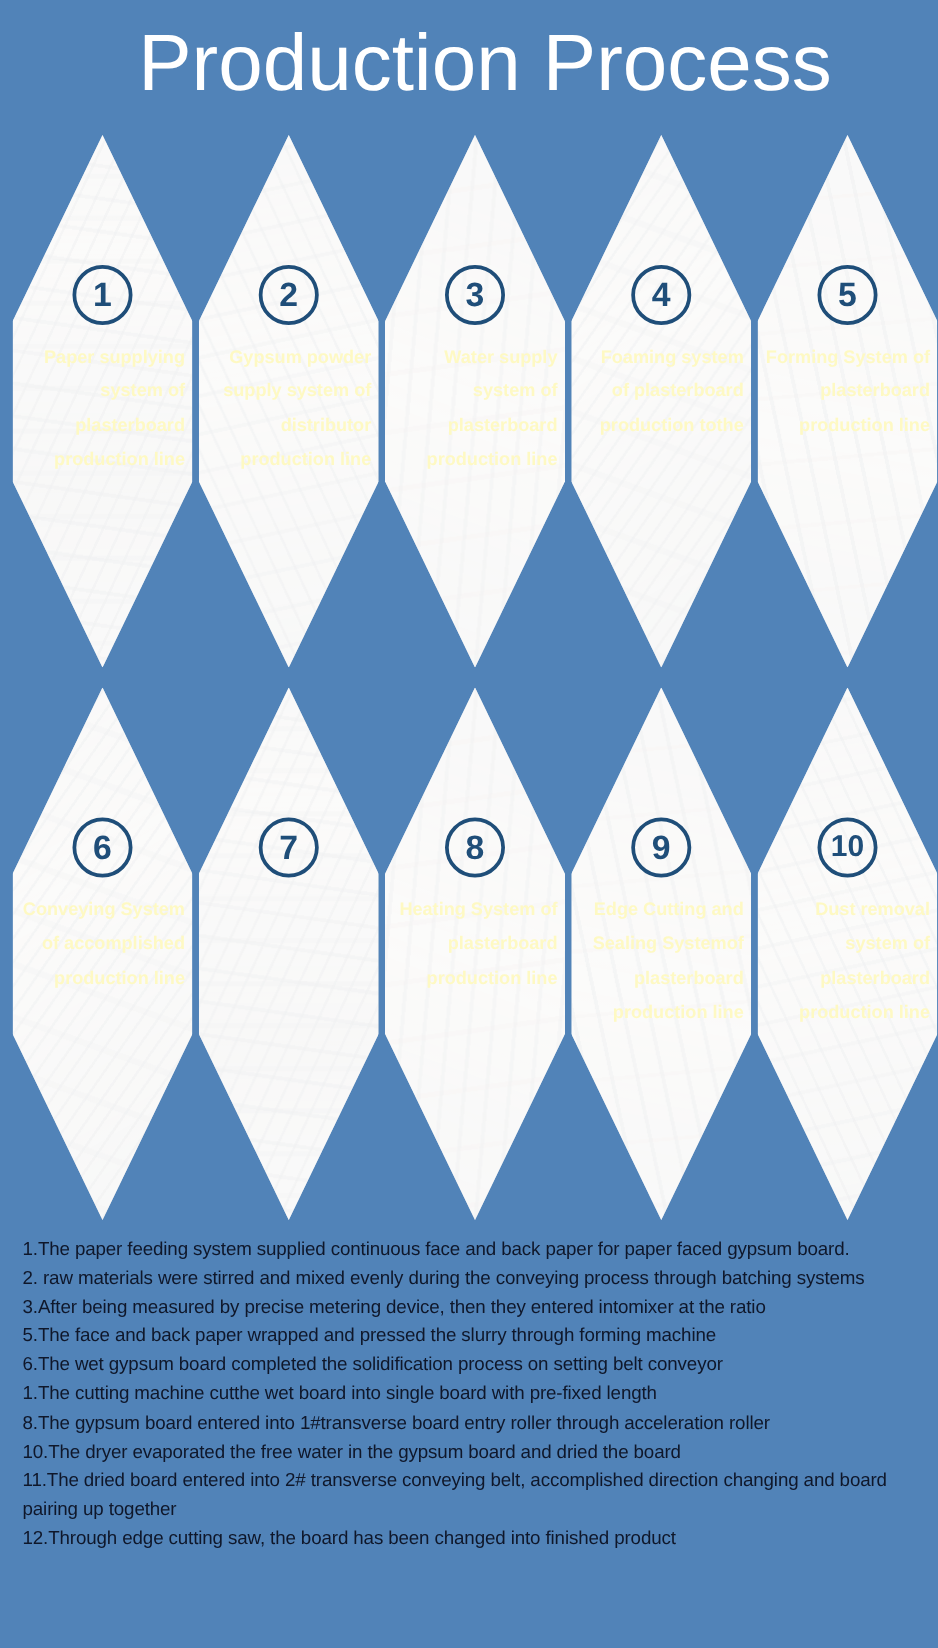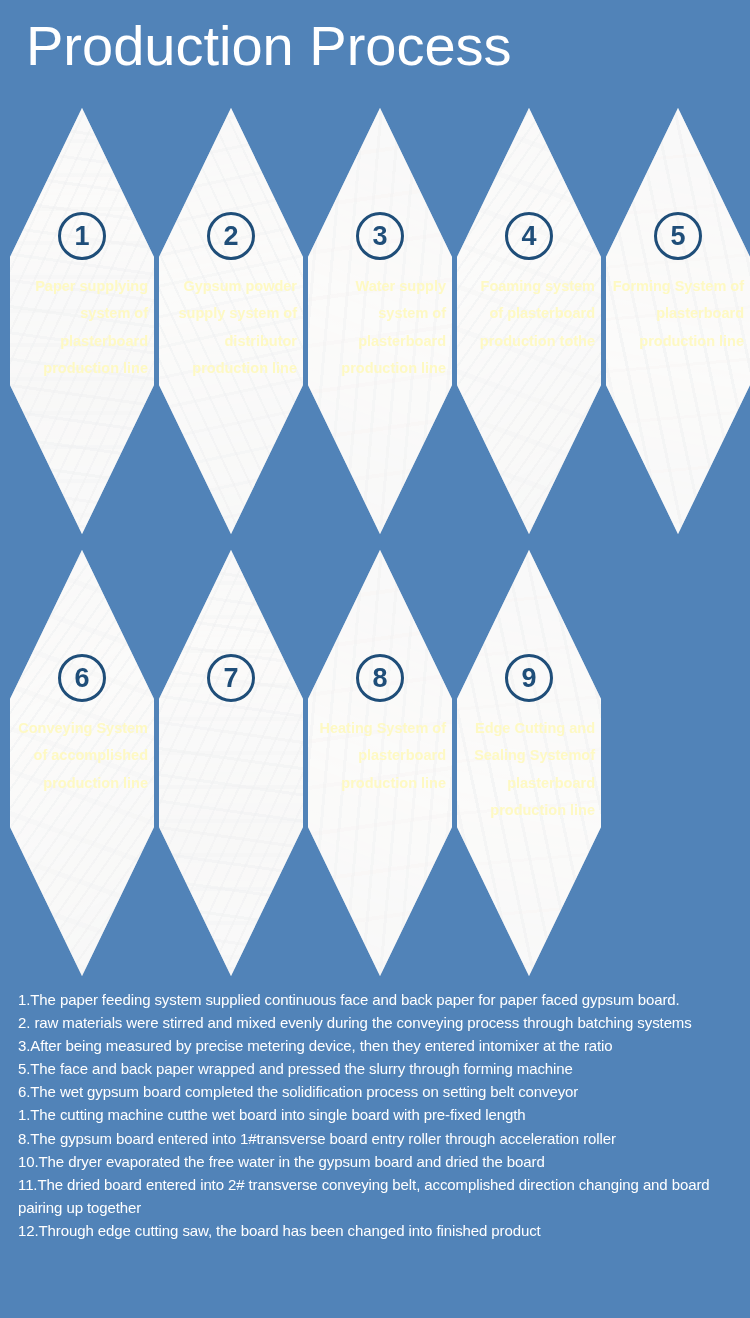--- a/index.html
+++ b/index.html
@@ -11,22 +11,23 @@
   }
 
   body {
     font-family: "Liberation Sans", sans-serif;
     background: #5183b8;
     position: relative;
   }
 
   
   .page-title {
+    text-align: center;
     color: #ffffff;
-    font-size: 56px;
+    font-size: 64px;
     font-weight: 400;
     letter-spacing: 0px;
     line-height: 1;
     padding-top: 18px;
     height: 96px;
     padding-left: 26px;
   }
 
   
   .diamond-rows {
@@ -151,21 +152,21 @@
 
   
   .notes {
     position: absolute;
     top: 988px;
     left: 18px;
     width: 718px;
   }
 
   .note-line {
-    color: #ffffff;
+    color: #0f172a;
     font-size: 15px;
     font-weight: 400;
     line-height: 1.54;
     letter-spacing: -0.1px;
   }
 </style>
 </head>
 <body>
 
 <h1 class="page-title">Production Process</h1>
@@ -269,20 +270,30 @@
       <div class="diamond-shape">
         <div class="diamond-texture tex-e"></div>
         <div class="diamond-wash"></div>
       </div>
       <div class="diamond-content">
         <div class="step-badge">9</div>
         <div class="step-label">Edge Cutting and Sealing Systemof plasterboard production line</div>
       </div>
     </div>
 
+    <div class="diamond-cell">
+      <div class="diamond-shape">
+        <div class="diamond-texture tex-b"></div>
+        <div class="diamond-wash"></div>
+      </div>
+      <div class="diamond-content">
+        <div class="step-badge wide">10</div>
+        <div class="step-label">Dust removal system of plasterboard production line</div>
+      </div>
+    </div>
 
   </div>
 </div>
 
 <div class="notes">
   <div class="note-line">1.The paper feeding system supplied continuous face and back paper for paper faced gypsum board.</div>
   <div class="note-line">2. raw materials were stirred and mixed evenly during the conveying process through batching systems</div>
   <div class="note-line">3.After being measured by precise metering device, then they entered intomixer at the ratio</div>
   <div class="note-line">5.The face and back paper wrapped and pressed the slurry through forming machine</div>
   <div class="note-line">6.The wet gypsum board completed the solidification process on setting belt conveyor</div>

